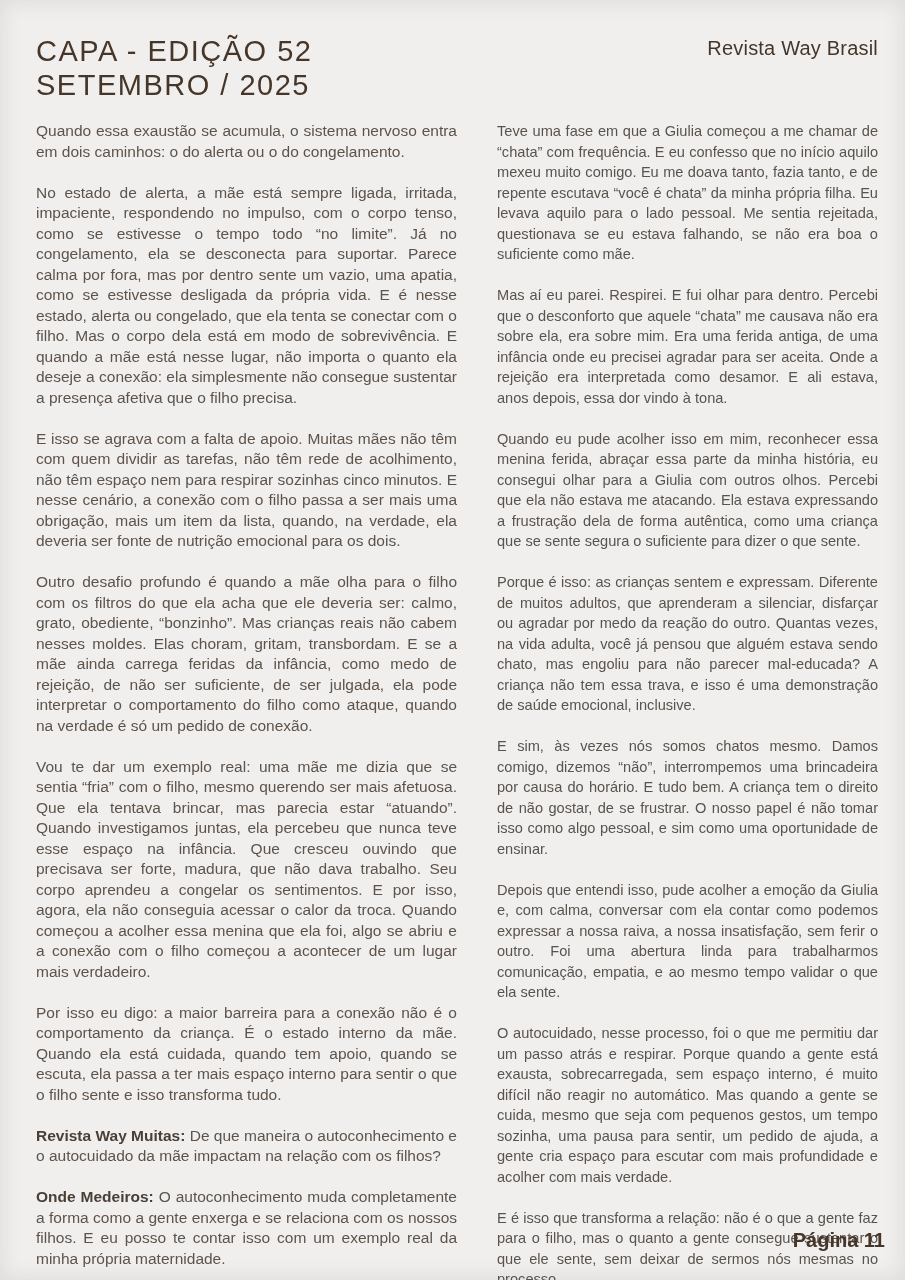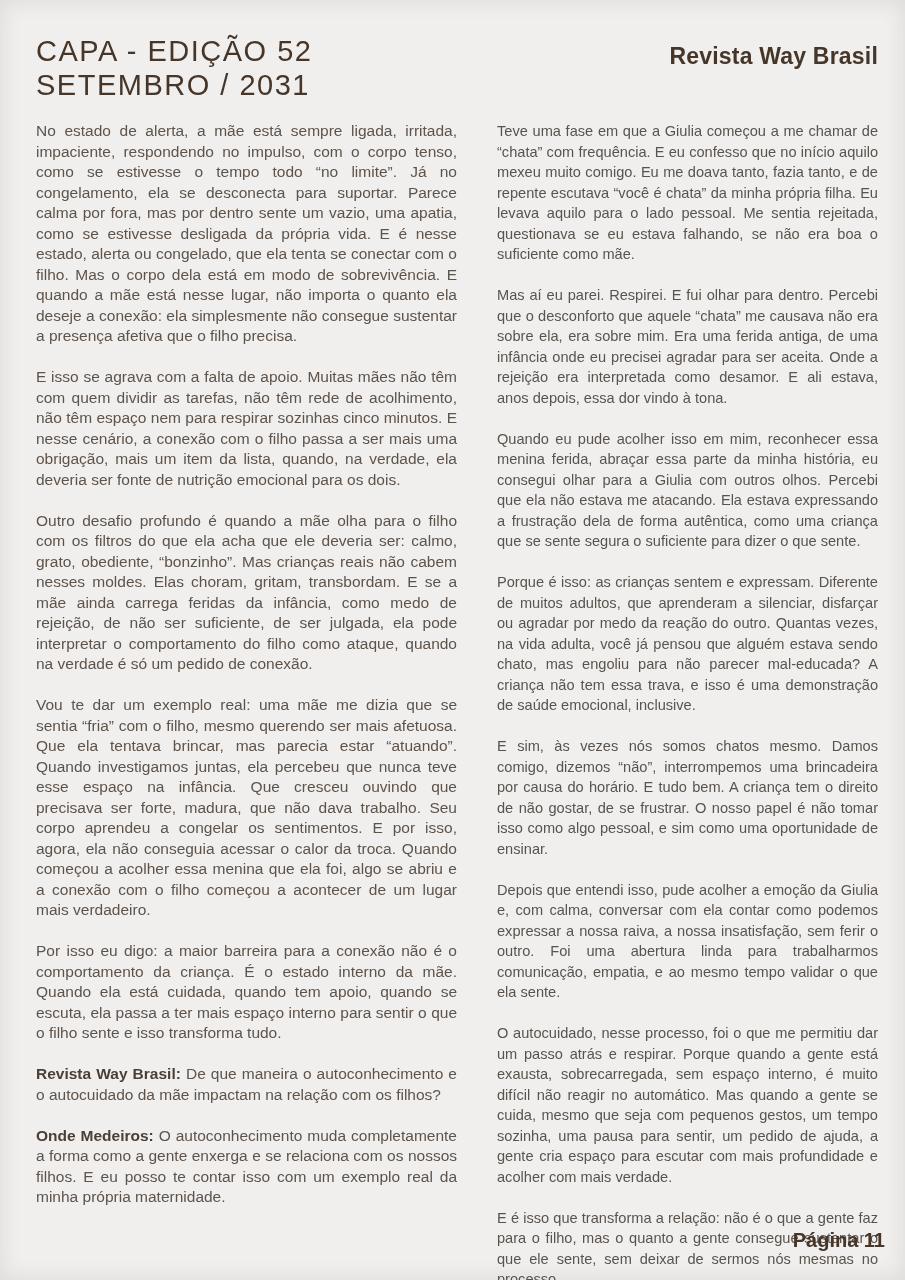--- a/index.html
+++ b/index.html
@@ -33,23 +33,23 @@
   }
   .edition-block {
     color: var(--ink-header);
     font-size: 29px;
     line-height: 34px;
     letter-spacing: 1.5px;
     font-weight: 500;
   }
   .magazine-title {
     color: var(--ink-header);
-    font-size: 23px;
-    font-weight: bold;
-    margin-top: 9px;
+    font-size: 20px;
+    font-weight: normal;
+    margin-top: 3px;
     letter-spacing: 0.2px;
   }
   .columns {
     display: flex;
     gap: 40px;
   }
   .column { text-align: justify; }
   .column p { margin: 0 0 20.5px 0; }
   .col-left {
     width: 421px;
@@ -77,33 +77,34 @@
     color: var(--ink-header);
   }
 </style>
 </head>
 <body>
 
 <div class="page">
   <div class="header">
     <div class="edition-block">
       <div>CAPA - EDIÇÃO 52</div>
-      <div>SETEMBRO / 2031</div>
+      <div>SETEMBRO / 2025</div>
     </div>
     <div class="magazine-title">Revista Way Brasil</div>
   </div>
 
   <div class="columns">
     <div class="column col-left">
+        <p>Quando essa exaustão se acumula, o sistema nervoso entra em dois caminhos: o do alerta ou o do congelamento.</p>
         <p>No estado de alerta, a mãe está sempre ligada, irritada, impaciente, respondendo no impulso, com o corpo tenso, como se estivesse o tempo todo “no limite”. Já no congelamento, ela se desconecta para suportar. Parece calma por fora, mas por dentro sente um vazio, uma apatia, como se estivesse desligada da própria vida. E é nesse estado, alerta ou congelado, que ela tenta se conectar com o filho. Mas o corpo dela está em modo de sobrevivência. E quando a mãe está nesse lugar, não importa o quanto ela deseje a conexão: ela simplesmente não consegue sustentar a presença afetiva que o filho precisa.</p>
         <p>E isso se agrava com a falta de apoio. Muitas mães não têm com quem dividir as tarefas, não têm rede de acolhimento, não têm espaço nem para respirar sozinhas cinco minutos. E nesse cenário, a conexão com o filho passa a ser mais uma obrigação, mais um item da lista, quando, na verdade, ela deveria ser fonte de nutrição emocional para os dois.</p>
         <p>Outro desafio profundo é quando a mãe olha para o filho com os filtros do que ela acha que ele deveria ser: calmo, grato, obediente, “bonzinho”. Mas crianças reais não cabem nesses moldes. Elas choram, gritam, transbordam. E se a mãe ainda carrega feridas da infância, como medo de rejeição, de não ser suficiente, de ser julgada, ela pode interpretar o comportamento do filho como ataque, quando na verdade é só um pedido de conexão.</p>
         <p>Vou te dar um exemplo real: uma mãe me dizia que se sentia “fria” com o filho, mesmo querendo ser mais afetuosa. Que ela tentava brincar, mas parecia estar “atuando”. Quando investigamos juntas, ela percebeu que nunca teve esse espaço na infância. Que cresceu ouvindo que precisava ser forte, madura, que não dava trabalho. Seu corpo aprendeu a congelar os sentimentos. E por isso, agora, ela não conseguia acessar o calor da troca. Quando começou a acolher essa menina que ela foi, algo se abriu e a conexão com o filho começou a acontecer de um lugar mais verdadeiro.</p>
         <p>Por isso eu digo: a maior barreira para a conexão não é o comportamento da criança. É o estado interno da mãe. Quando ela está cuidada, quando tem apoio, quando se escuta, ela passa a ter mais espaço interno para sentir o que o filho sente e isso transforma tudo.</p>
-        <p><strong>Revista Way Brasil:</strong> De que maneira o autoconhecimento e o autocuidado da mãe impactam na relação com os filhos?</p>
+        <p><strong>Revista Way Muitas:</strong> De que maneira o autoconhecimento e o autocuidado da mãe impactam na relação com os filhos?</p>
         <p><strong>Onde Medeiros:</strong> O autoconhecimento muda completamente a forma como a gente enxerga e se relaciona com os nossos filhos. E eu posso te contar isso com um exemplo real da minha própria maternidade.</p>
       </div>
     <div class="column col-right">
         <p>Teve uma fase em que a Giulia começou a me chamar de “chata” com frequência. E eu confesso que no início aquilo mexeu muito comigo. Eu me doava tanto, fazia tanto, e de repente escutava “você é chata” da minha própria filha. Eu levava aquilo para o lado pessoal. Me sentia rejeitada, questionava se eu estava falhando, se não era boa o suficiente como mãe.</p>
         <p>Mas aí eu parei. Respirei. E fui olhar para dentro. Percebi que o desconforto que aquele “chata” me causava não era sobre ela, era sobre mim. Era uma ferida antiga, de uma infância onde eu precisei agradar para ser aceita. Onde a rejeição era interpretada como desamor. E ali estava, anos depois, essa dor vindo à tona.</p>
         <p>Quando eu pude acolher isso em mim, reconhecer essa menina ferida, abraçar essa parte da minha história, eu consegui olhar para a Giulia com outros olhos. Percebi que ela não estava me atacando. Ela estava expressando a frustração dela de forma autêntica, como uma criança que se sente segura o suficiente para dizer o que sente.</p>
         <p>Porque é isso: as crianças sentem e expressam. Diferente de muitos adultos, que aprenderam a silenciar, disfarçar ou agradar por medo da reação do outro. Quantas vezes, na vida adulta, você já pensou que alguém estava sendo chato, mas engoliu para não parecer mal-educada? A criança não tem essa trava, e isso é uma demonstração de saúde emocional, inclusive.</p>
         <p>E sim, às vezes nós somos chatos mesmo. Damos comigo, dizemos “não”, interrompemos uma brincadeira por causa do horário. E tudo bem. A criança tem o direito de não gostar, de se frustrar. O nosso papel é não tomar isso como algo pessoal, e sim como uma oportunidade de ensinar.</p>
         <p>Depois que entendi isso, pude acolher a emoção da Giulia e, com calma, conversar com ela contar como podemos expressar a nossa raiva, a nossa insatisfação, sem ferir o outro. Foi uma abertura linda para trabalharmos comunicação, empatia, e ao mesmo tempo validar o que ela sente.</p>
         <p>O autocuidado, nesse processo, foi o que me permitiu dar um passo atrás e respirar. Porque quando a gente está exausta, sobrecarregada, sem espaço interno, é muito difícil não reagir no automático. Mas quando a gente se cuida, mesmo que seja com pequenos gestos, um tempo sozinha, uma pausa para sentir, um pedido de ajuda, a gente cria espaço para escutar com mais profundidade e acolher com mais verdade.</p>

